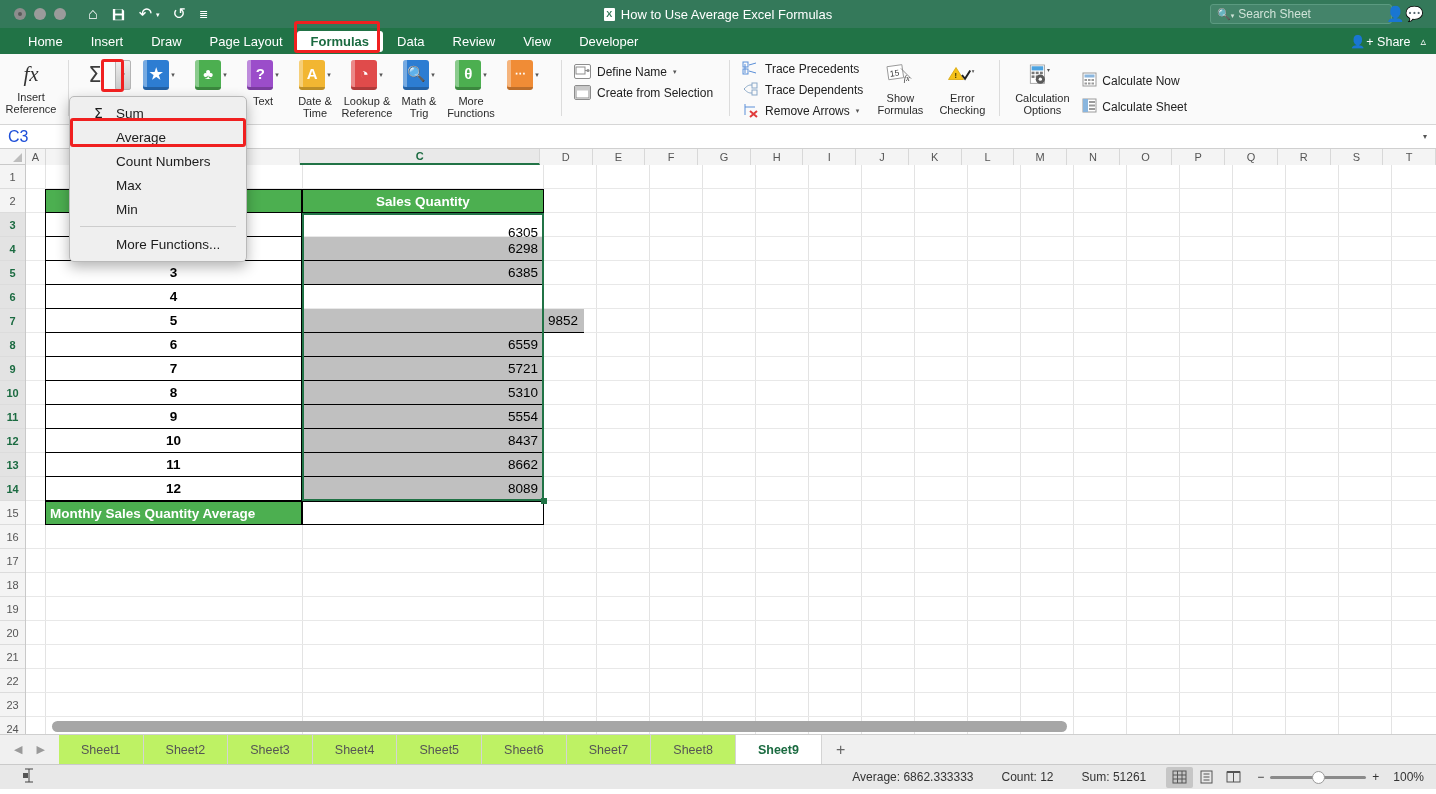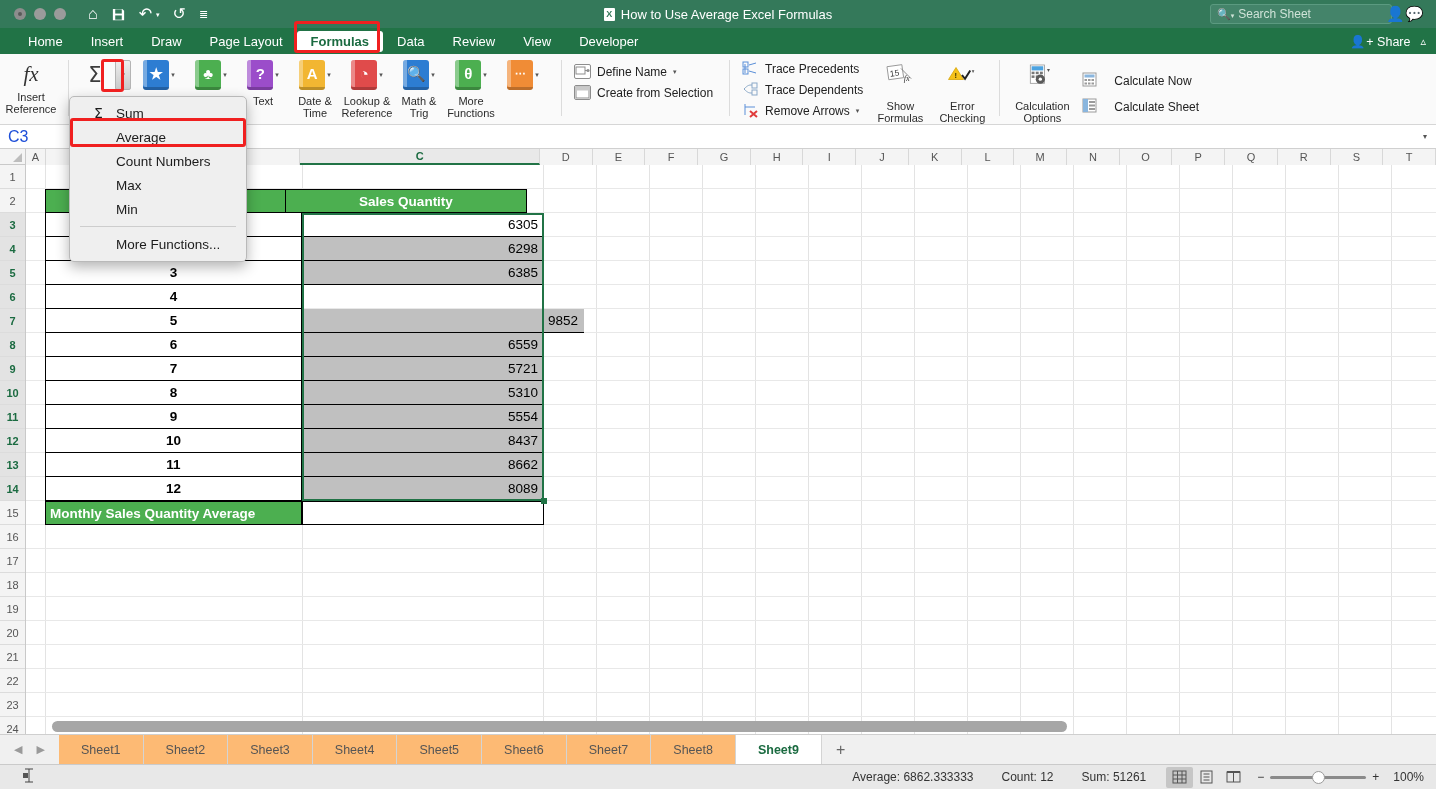--- a/index.html
+++ b/index.html
@@ -88,25 +88,25 @@
     display: flex; align-items: center; justify-content: center; font-size: 7px; color:#333;
   }
 
   .textgroup { display:flex; flex-direction: column; gap: 6px; padding: 10px 6px 0 6px; }
   .textrow { display: flex; align-items: center; gap: 6px; font-size: 12px; color: #222; }
   .sq-icon { width:17px; height:15px; border:1px solid #8d8d8d; border-radius:2px; background:#fff; position:relative; flex:none;}
   .trace-ic { width:17px;height:16px;position:relative;flex:none;}
 
   .showf { display:flex; flex-direction:column; align-items:center; width:62px; padding-top:8px;}
   .showf .big { width:30px;height:26px;display:flex;align-items:center;justify-content:center;}
-  .showf .lbl2 { font-size:11px;color:#2b2b2b;text-align:center;line-height:12px;margin-top:12px;}
+  .showf .lbl2 { font-size:11px;color:#2b2b2b;text-align:center;line-height:12px;margin-top:4px;}
 
   .calcgroup { display:flex; align-items:flex-start; padding-top:8px; }
   .calcside { display:flex; flex-direction:column; gap:8px; padding-top:2px;}
-  .calcrow { display:flex; align-items:center; gap:16px; font-size:12px; color:#222;}
+  .calcrow { display:flex; align-items:center; gap:4px; font-size:12px; color:#222;}
 
   
   .formulabar {
     height: 24px; display: flex; align-items: center;
     border-bottom: 1px solid #d0d0d0; background: #fff;
   }
   .namebox {
     width: 112px; height: 24px; display: flex; align-items: center;
     padding-left: 8px; font-size: 16px; border-right: 1px solid #d0d0d0; color:#1d4ed8;
   }
@@ -164,21 +164,21 @@
   .hthumb { height: 11px; background: #a6a6a6; border-radius: 6px; width: 1015px;}
 
   
   .sheetbar {
     height: 30px; background: #f0f0f0; border-top: 1px solid #cfcfcf;
     display: flex; align-items: stretch;
   }
   .navarrows { display:flex; align-items:center; gap: 14px; padding: 0 14px; color:#9a9a9a; font-size:11px;}
   .stab {
     display:flex; align-items:center; padding: 0 22px; font-size: 12.5px; color: #555;
-    border-right: 1px solid #d4d4d4; background:#fdba74;
+    border-right: 1px solid #d4d4d4; background:#bef264;
   }
   .stab:first-of-type { border-left: 1px solid #d4d4d4; }
   .stab.active { background: #fff; color: #1b6b41; font-weight: bold; }
   .addsheet { display:flex;align-items:center;padding:0 14px;font-size:16px;color:#666;}
 
   
   .statusbar {
     height: 25px; background: #e8e8e8; border-top: 1px solid #cacaca;
     display:flex; align-items:center; font-size: 12px; color: #333;
   }
@@ -571,24 +571,24 @@
           <div class="hline" style="top:383px"></div>
         <div class="hline" style="top:407px"></div>
           <div class="hline" style="top:431px"></div>
         <div class="hline" style="top:455px"></div>
           <div class="hline" style="top:479px"></div>
         <div class="hline" style="top:503px"></div>
           <div class="hline" style="top:527px"></div>
         <div class="hline" style="top:551px"></div>
 
         <div class="cell hdr-green" style="left:19px;top:24px;width:257px;height:24px;"></div>
-        <div class="cell hdr-green" style="left:259px;top:24px;width:242px;height:24px;">Sales Quantity</div>
+        <div class="cell hdr-green" style="left:276px;top:24px;width:242px;height:24px;">Sales Quantity</div>
 
         <div class="cell cellB" style="left:19px;top:48px;width:257px;height:24px;">1</div>
-        <div class="cell cellC" style="left:276px;top:48px;width:242px;height:24px;">6305</div>
+        <div class="cell cellC" style="left:276px;top:56px;width:242px;height:24px;">6305</div>
         <div class="cell cellB" style="left:19px;top:72px;width:257px;height:24px;">2</div>
         <div class="cell cellC gray" style="left:276px;top:72px;width:242px;height:24px;">6298</div>
         <div class="cell cellB" style="left:19px;top:96px;width:257px;height:24px;">3</div>
         <div class="cell cellC gray" style="left:276px;top:96px;width:242px;height:24px;">6385</div>
         <div class="cell cellB" style="left:19px;top:120px;width:257px;height:24px;">4</div>
         <div class="cell cellB" style="left:19px;top:144px;width:257px;height:24px;">5</div>
         <div class="cell cellC gray" style="left:276px;top:144px;width:282px;height:24px;">9852</div>
         <div class="cell cellB" style="left:19px;top:168px;width:257px;height:24px;">6</div>
         <div class="cell cellC gray" style="left:276px;top:168px;width:242px;height:24px;">6559</div>
         <div class="cell cellB" style="left:19px;top:192px;width:257px;height:24px;">7</div>

